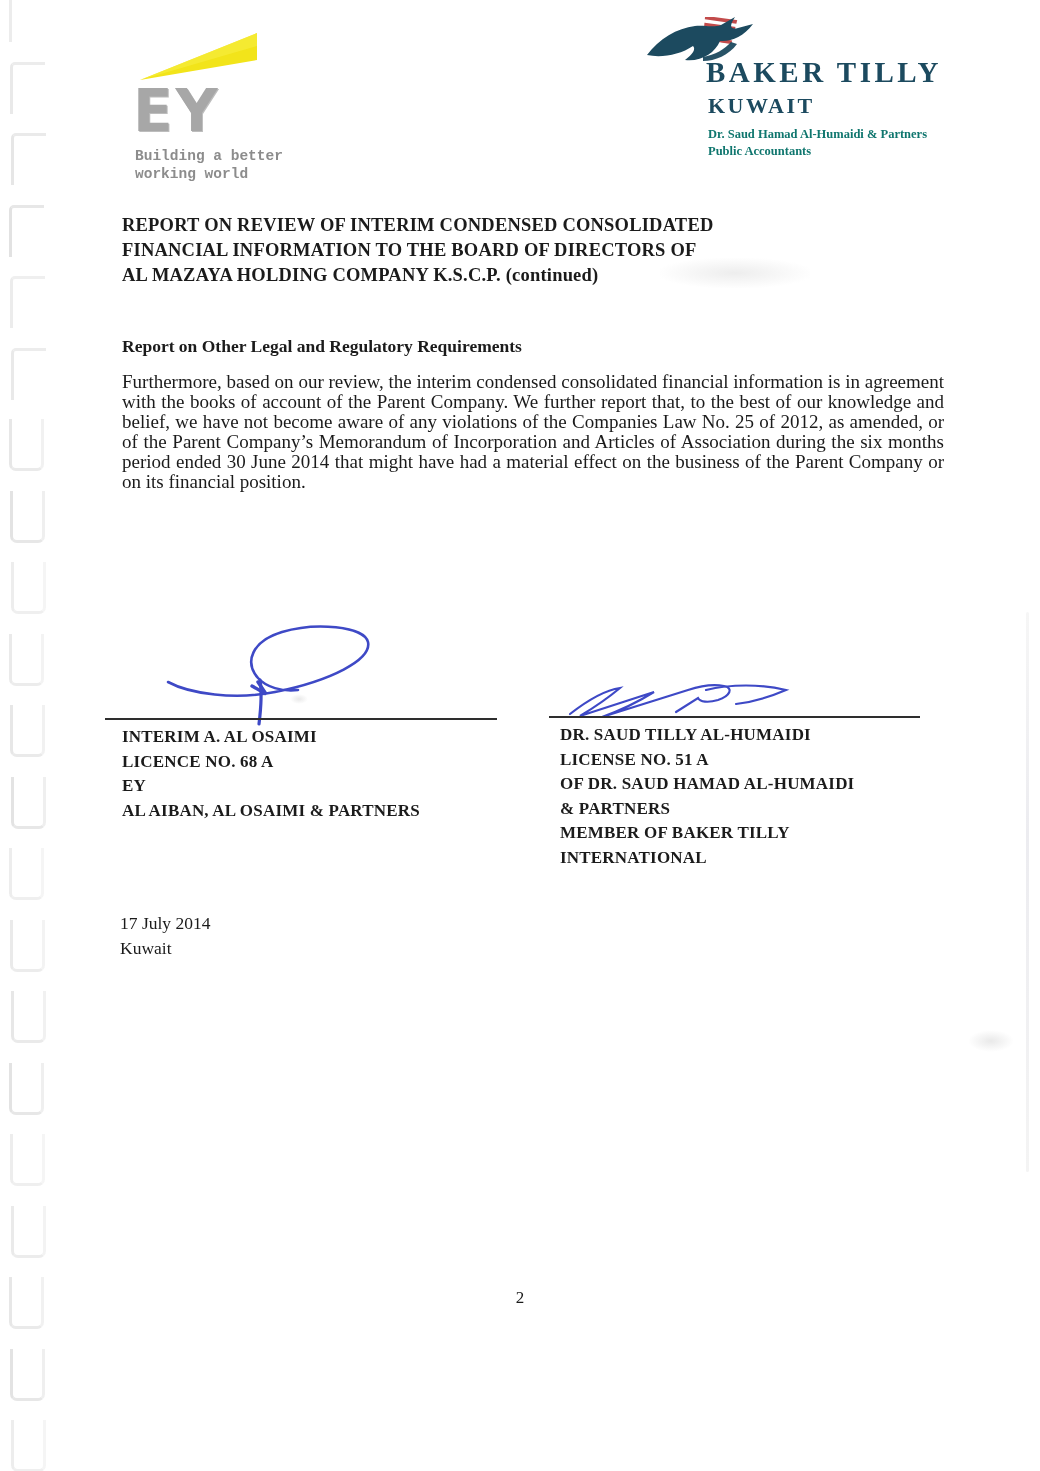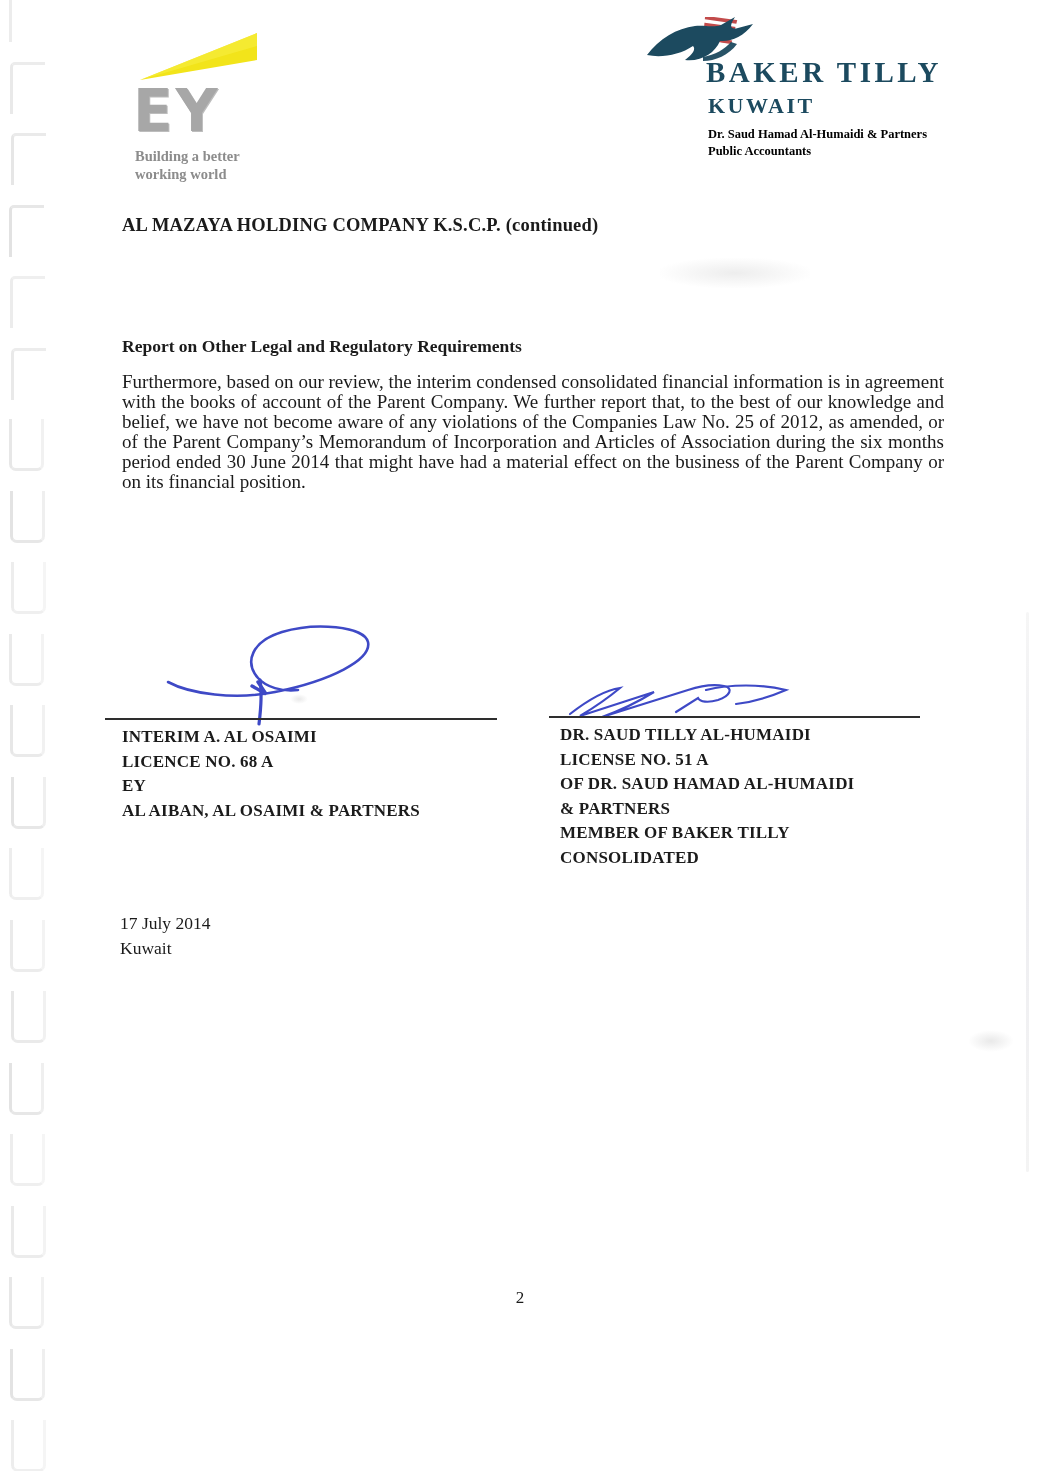--- a/index.html
+++ b/index.html
@@ -42,21 +42,21 @@
   .ey-letters {
     position: absolute; left: 0px; top: 52px;
     font-family: "DejaVu Sans", sans-serif;
     font-weight: 700; font-size: 58px; line-height: 1;
     color: #a0a0a0; letter-spacing: 3px;
     text-shadow: 1px 1px 0 #b8b8b8;
     opacity: .92;
   }
   .ey-tagline {
     position: absolute; left: 2px; top: 117px;
-    font-family: Liberation Serif, serif;
+    font-family: Liberation Mono, monospace;
     font-weight: 700; font-size: 14.5px; line-height: 1.25;
     color: #8c8c8c;
   }
 
   
   .bt-logo { position: absolute; left: 643px; top: 12px; width: 320px; }
   .bt-bird { position: absolute; left: 0; top: 3px; }
   .bt-name {
     position: absolute; left: 63px; top: 44px;
     font-family: "Liberation Serif", serif;
@@ -66,21 +66,21 @@
   .bt-kuwait {
     position: absolute; left: 65px; top: 81px;
     font-family: "Liberation Serif", serif;
     font-weight: 700; font-size: 22px; letter-spacing: 2.5px;
     color: #1c4a5f;
   }
   .bt-sub {
     position: absolute; left: 65px; top: 114px;
     font-family: "Liberation Serif", serif;
     font-weight: 700; font-size: 12.5px; line-height: 1.35;
-    color: #000000;
+    color: #0f766e;
   }
 
   
   .doc-title {
     position: absolute; left: 122px; top: 213px;
     font-weight: 700; font-size: 18.5px; line-height: 25px;
     letter-spacing: .2px;
   }
   .title-haze {
     position: absolute; left: 660px; top: 258px; width: 150px; height: 30px;
@@ -196,20 +196,22 @@
   </svg>
   <div class="bt-name">BAKER TILLY</div>
   <div class="bt-kuwait">KUWAIT</div>
   <div class="bt-sub">
     <div>Dr. Saud Hamad Al-Humaidi &amp; Partners</div>
     <div>Public Accountants</div>
   </div>
 </div>
 
 <div class="doc-title">
+  <div>REPORT ON REVIEW OF INTERIM CONDENSED CONSOLIDATED</div>
+  <div>FINANCIAL INFORMATION TO THE BOARD OF DIRECTORS OF</div>
   <div>AL MAZAYA HOLDING COMPANY K.S.C.P. (continued)</div>
 </div>
 
 <div class="section-heading">Report on Other Legal and Regulatory Requirements</div>
 <div class="body-paragraph">Furthermore, based on our review, the interim condensed consolidated financial information is in agreement with the books of account of the Parent Company. We further report that, to the best of our knowledge and belief, we have not become aware of any violations of the Companies Law No. 25 of 2012, as amended, or of the Parent Company’s Memorandum of Incorporation  and Articles of Association during the six months period ended 30 June 2014 that might have had a material effect on the business of the Parent Company or on its financial position.</div>
 
 <svg class="sig-ink" style="left:140px;top:620px;" width="280" height="110" viewBox="0 0 280 110">
   <g fill="none" stroke="#3e49c6" stroke-width="2.6" stroke-linecap="round">
     <path d="M 28 62 C 50 74, 95 80, 135 72 C 190 61, 232 40, 228 22 C 224 6, 175 2, 142 12 C 112 21, 104 42, 118 58 C 126 67, 142 72, 158 70"></path>
     <path d="M 120 60 C 122 72, 121 88, 119 104" stroke-width="3.2"></path>
@@ -233,21 +235,21 @@
   <div>EY</div>
   <div>AL AIBAN, AL OSAIMI &amp; PARTNERS</div>
 </div>
 
 <div class="sig-block sig-block-right">
   <div>DR. SAUD TILLY AL-HUMAIDI</div>
   <div>LICENSE NO. 51 A</div>
   <div>OF DR. SAUD HAMAD AL-HUMAIDI</div>
   <div>&amp; PARTNERS</div>
   <div>MEMBER OF BAKER TILLY</div>
-  <div>CONSOLIDATED</div>
+  <div>INTERNATIONAL</div>
 </div>
 
 <div class="date-block">
   <div>17 July 2014</div>
   <div>Kuwait</div>
 </div>
 
 <div class="page-number">2</div>
 
 </body></html>

